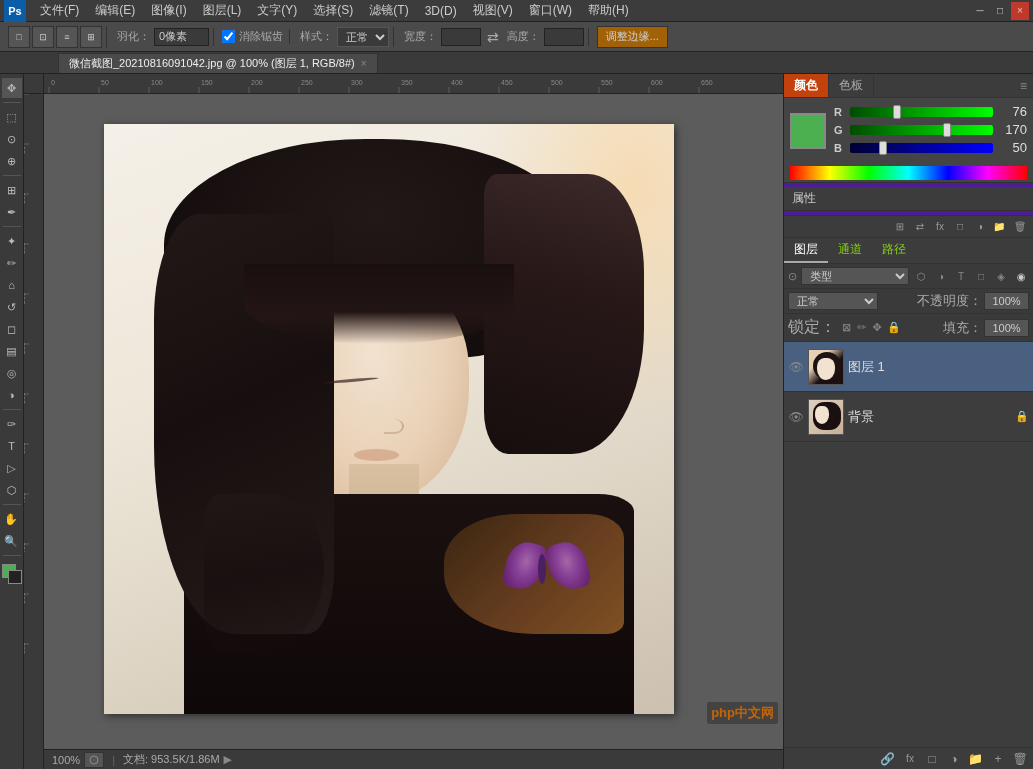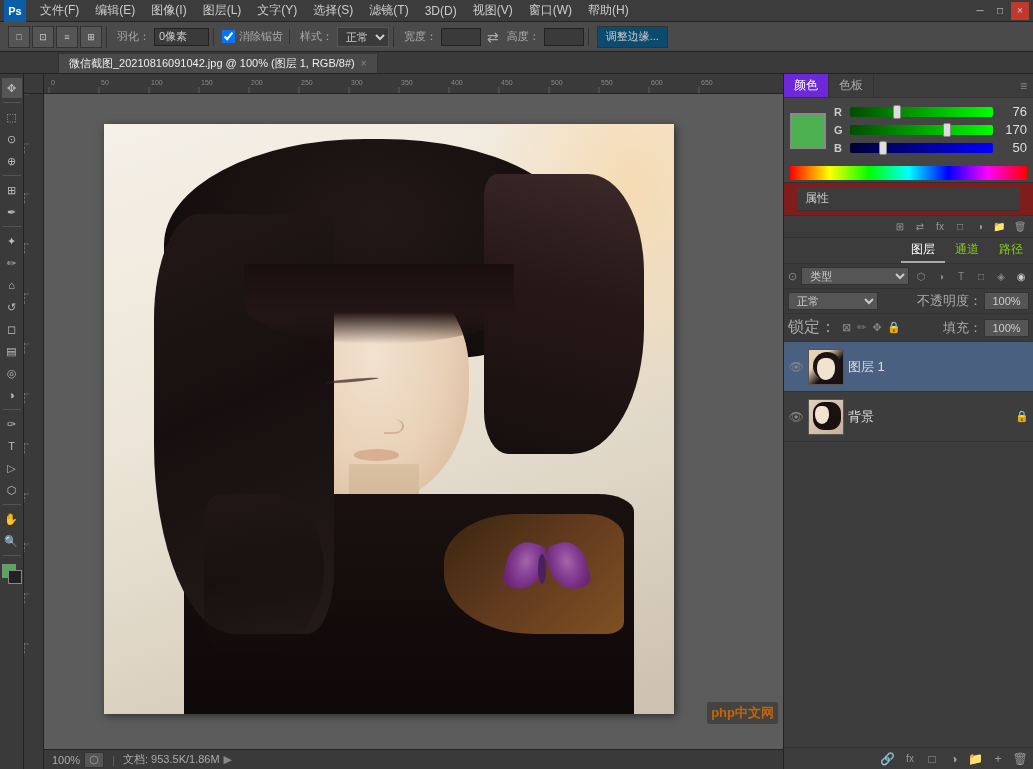--- a/index.html
+++ b/index.html
@@ -14,21 +14,21 @@
     #menubar .win-btn.close { background: #c0392b; }
 
     
     #toolbar { height: 30px; background: #4a4a4a; display: flex; align-items: center; padding: 0 4px; border-bottom: 1px solid #222; gap: 4px; }
     .toolbar-section { display: flex; align-items: center; gap: 2px; padding: 0 4px; border-right: 1px solid #333; }
     .toolbar-section:last-child { border-right: none; }
     .tool-btn { width: 22px; height: 22px; background: #555; border: 1px solid #333; display: flex; align-items: center; justify-content: center; cursor: pointer; font-size: 9px; color: #ccc; }
     .toolbar-label { color: #aaa; font-size: 11px; padding: 0 2px; }
     .toolbar-input { background: #3a3a3a; border: 1px solid #222; color: #ccc; height: 18px; width: 50px; padding: 0 4px; font-size: 11px; }
     .toolbar-select { background: #3a3a3a; border: 1px solid #555; color: #ccc; height: 20px; padding: 0 4px; font-size: 11px; cursor: pointer; }
-    .toolbar-btn-wide { height: 22px; background: #0c4a6e; border: 1px solid #333; color: #ccc; padding: 0 8px; font-size: 11px; cursor: pointer; }
+    .toolbar-btn-wide { height: 22px; background: #a16207; border: 1px solid #333; color: #ccc; padding: 0 8px; font-size: 11px; cursor: pointer; }
 
     
     #tabbar { height: 22px; background: #3a3a3a; display: flex; align-items: flex-end; padding-left: 58px; border-bottom: 1px solid #222; }
     .tab { height: 20px; background: #505050; border: 1px solid #333; border-bottom: none; padding: 0 10px; display: flex; align-items: center; font-size: 11px; color: #bbb; cursor: pointer; gap: 6px; }
     .tab.active { background: #4a4a4a; color: #eee; }
     .tab-close { color: #888; font-size: 10px; cursor: pointer; }
 
     
     #main { display: flex; height: calc(769px - 22px - 30px - 22px); }
 
@@ -55,45 +55,45 @@
 
     #statusbar-bottom { position: absolute; bottom: 0; left: 20px; right: 0; height: 20px; background: #3a3a3a; border-top: 1px solid #222; display: flex; align-items: center; padding: 0 8px; font-size: 11px; color: #aaa; }
 
     
     #right-panel { width: 250px; background: #444; border-left: 1px solid #222; display: flex; flex-direction: column; }
 
     
     #color-panel { background: #444; border-bottom: 1px solid #333; }
     #color-panel-header { display: flex; align-items: center; background: #3c3c3c; border-bottom: 1px solid #333; }
     .panel-tab { padding: 3px 10px; font-size: 12px; color: #aaa; cursor: pointer; border-right: 1px solid #333; }
-    .panel-tab.active { color: #fff; background: #6d28d9; }
+    .panel-tab.active { color: #fff; background: #c2410c; font-weight: bold; }
     .panel-menu { margin-left: auto; padding: 2px 6px; cursor: pointer; color: #888; }
     #color-swatch-area { display: flex; align-items: center; padding: 6px; gap: 8px; }
     #color-swatch { width: 36px; height: 36px; background: #4caf50; border: 2px solid #888; cursor: pointer; }
     #color-sliders { flex: 1; }
     .slider-row { display: flex; align-items: center; margin-bottom: 3px; gap: 4px; }
     .slider-label { width: 12px; color: #ccc; font-size: 11px; font-weight: bold; }
     .color-slider-track { flex: 1; height: 10px; position: relative; border-radius: 2px; cursor: pointer; }
     .slider-r-track { background: linear-gradient(to right, #003300, #00ff00); }
     .slider-g-track { background: linear-gradient(to right, #003300, #00ff00); }
     .slider-b-track { background: linear-gradient(to right, #000033, #0000ff); }
     .slider-thumb { position: absolute; width: 8px; height: 14px; background: #ddd; border: 1px solid #888; top: -2px; border-radius: 2px; }
     .slider-value { width: 30px; text-align: right; font-size: 13px; color: #ddd; }
     #color-spectrum { height: 14px; background: linear-gradient(to right, #ff0000, #ffff00, #00ff00, #00ffff, #0000ff, #ff00ff, #ff0000); margin: 2px 6px; cursor: pointer; }
 
     
-    #props-panel { background: #7f1d1d; border-bottom: 1px solid #333; padding: 4px 13px; }
+    #props-panel { background: #4c1d95; border-bottom: 1px solid #333; padding: 4px 0; }
     #props-header { background: #3c3c3c; padding: 3px 8px; font-size: 12px; color: #ccc; border-bottom: 1px solid #333; }
     #props-content { padding: 6px 8px; font-size: 11px; color: #999; }
 
     
     #layers-panel { flex: 1; display: flex; flex-direction: column; background: #444; }
     #layers-toolbar-top { height: 22px; background: #3c3c3c; display: flex; align-items: center; justify-content: flex-end; padding: 0 4px; border-bottom: 1px solid #333; gap: 2px; }
     .layers-icon-btn { width: 18px; height: 18px; display: flex; align-items: center; justify-content: center; color: #999; font-size: 10px; cursor: pointer; }
-    #layers-tabs { display: flex; background: #3c3c3c; border-bottom: 1px solid #333; justify-content: flex-end; }
+    #layers-tabs { display: flex; background: #3c3c3c; border-bottom: 1px solid #333; }
     .layers-tab { padding: 3px 10px; font-size: 12px; color: #84cc16; cursor: pointer; }
     .layers-tab.active { color: #fff; border-bottom: 2px solid #aaa; }
     #layers-filter { display: flex; align-items: center; padding: 3px 4px; background: #3a3a3a; border-bottom: 1px solid #333; gap: 4px; }
     #layers-type-select { background: #555; border: 1px solid #333; color: #ccc; height: 18px; font-size: 11px; padding: 0 4px; flex: 1; cursor: pointer; }
     .layers-filter-icon { width: 16px; height: 16px; display: flex; align-items: center; justify-content: center; color: #888; font-size: 10px; cursor: pointer; }
     #layers-blend { display: flex; align-items: center; padding: 3px 4px; background: #3a3a3a; border-bottom: 1px solid #333; gap: 4px; }
     #layers-blend-select { background: #555; border: 1px solid #333; color: #ccc; height: 18px; font-size: 11px; padding: 0 4px; width: 90px; cursor: pointer; }
     .blend-opacity { display: flex; align-items: center; gap: 2px; margin-left: auto; }
     .blend-label { font-size: 13px; color: #aaa; }
     .blend-value { background: #555; border: 1px solid #333; color: #ccc; height: 18px; font-size: 11px; width: 45px; text-align: center; }

